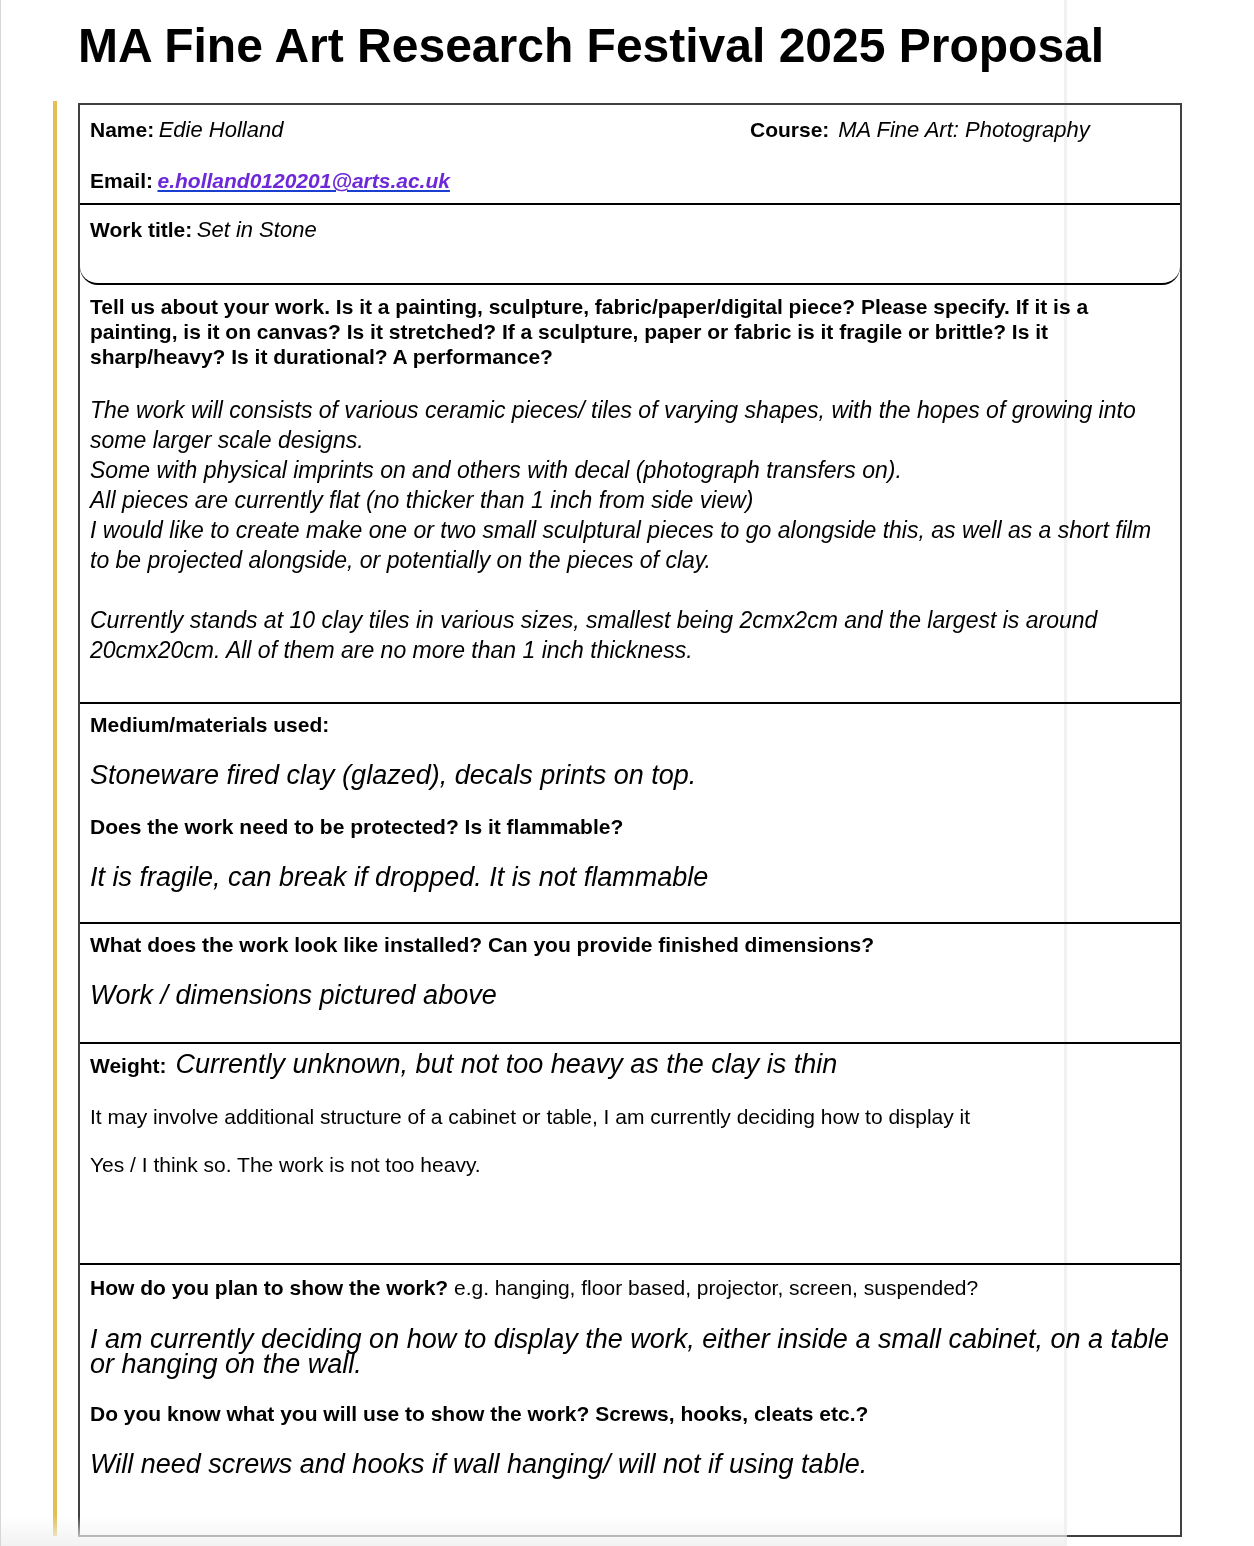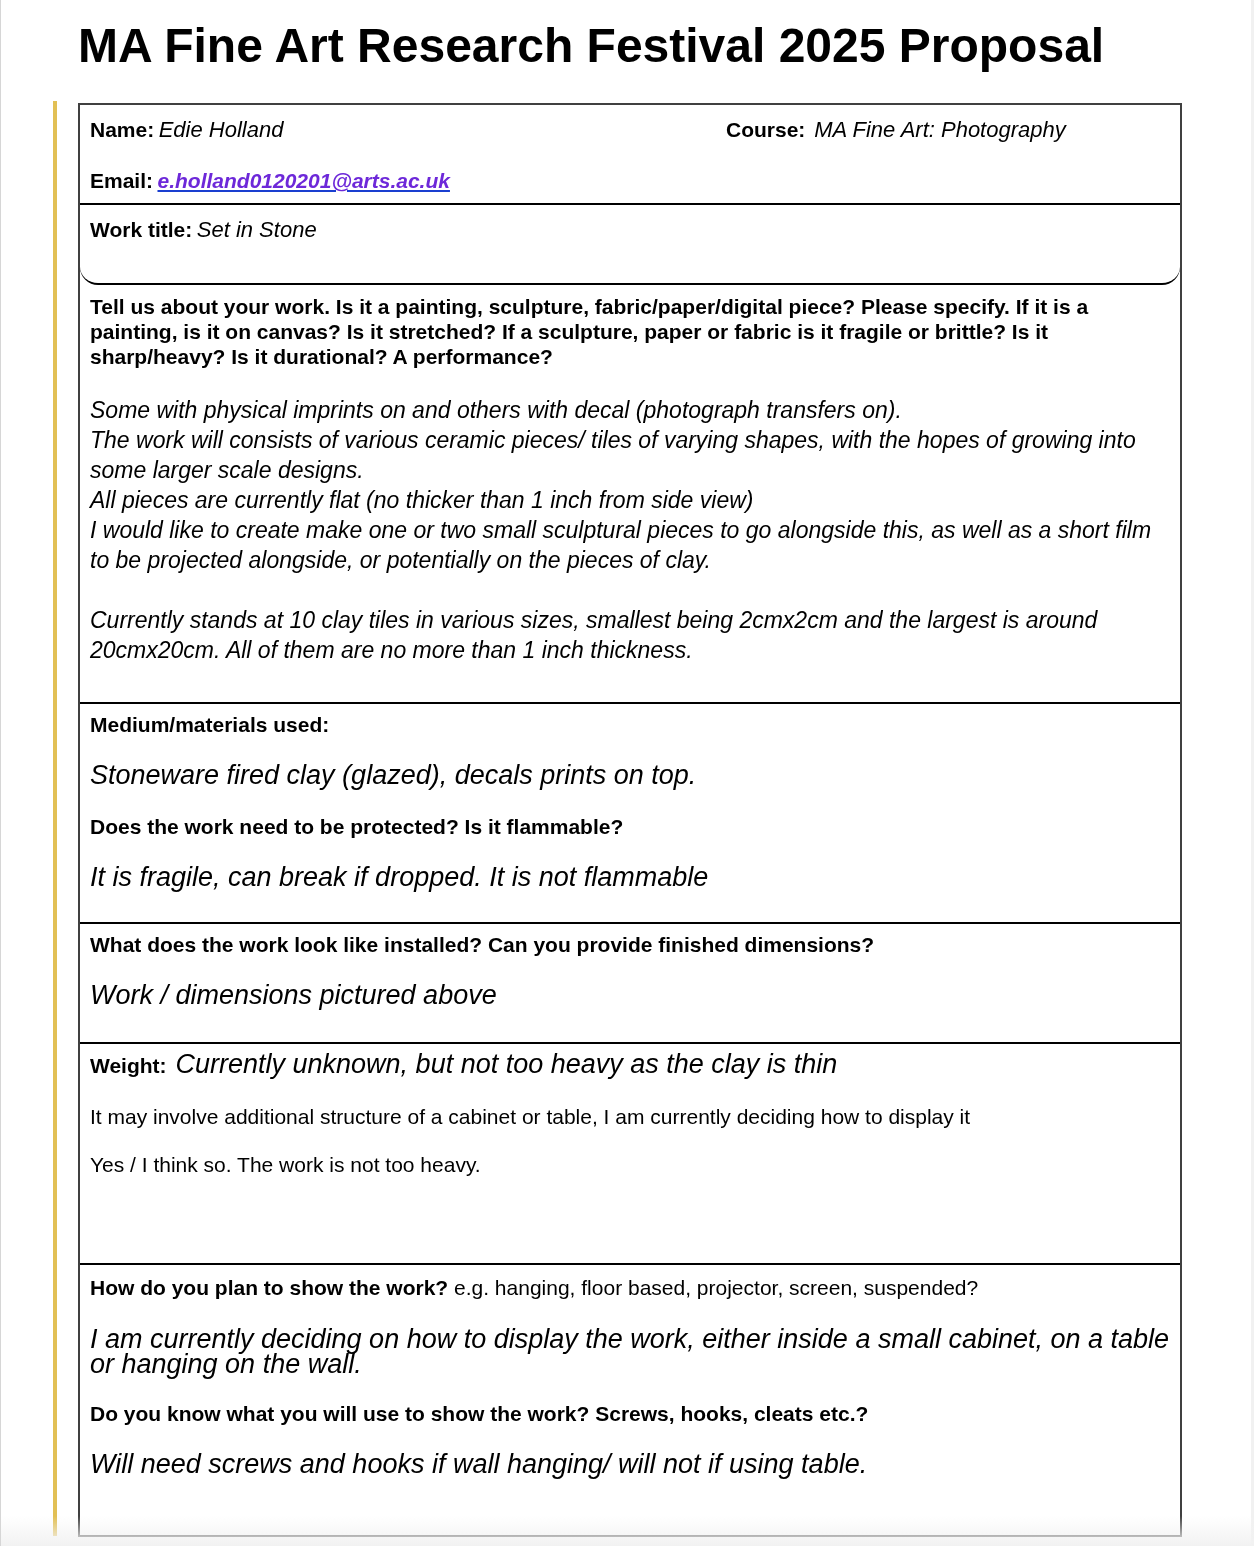--- a/index.html
+++ b/index.html
@@ -3,21 +3,21 @@
 <meta charset="utf-8">
 <style>
   * { box-sizing: border-box; margin: 0; padding: 0; }
   html, body {
     width: 1254px; height: 1546px; overflow: hidden;
     background: #ffffff;
     font-family: "Liberation Sans", sans-serif;
     color: #000;
   }
   .page {
-    position: relative; width: 1254px; height: 1546px;
+    position: relative; width: 1067px; height: 1546px;
     background: #fff;
     border-left: 1px solid #d6d6d6;
   }
   .page-fade {
     position: absolute; left: 0; right: 0; bottom: 0; height: 30px;
     background: linear-gradient(to bottom, rgba(255,255,255,0), #f2f2f2);
     pointer-events: none;
   }
   .right-edge {
     position: absolute; top: 0; bottom: 0; right: 0; width: 3px;
@@ -44,21 +44,21 @@
   .lbl { font-weight: bold; font-size: 21px; }
   .val { font-style: italic; font-size: 22px; }
   .plain { font-size: 21px; }
   .q { font-weight: bold; font-size: 21px; line-height: 25px; }
   .ans { font-style: italic; font-size: 23px; line-height: 30px; }
   .ans-sm { font-style: italic; font-size: 27px; line-height: 25px; }
   a.email { color: #6d28d9; font-style: italic; font-weight: bold; text-decoration: underline; text-decoration-color: #1a3fd0; font-size: 21px; }
 
   .r1 { height: 100px; }
   .r1 .name-line { position: absolute; left: 10px; top: 12px; }
-  .r1 .course-line { position: absolute; left: 646px; top: 12px; }
+  .r1 .course-line { position: absolute; left: 670px; top: 12px; }
   .r1 .email-line { position: absolute; left: 10px; top: 64px; }
   .r2 { height: 80px; border-radius: 18px; }
   .r2 .line { position: absolute; left: 10px; top: 12px; }
   .r3 { height: 419px; padding-top: 9px; }
   .r3 .ans-block { margin-top: 26px; }
   .r3 .ans-block2 { margin-top: 30px; }
   .r4 { height: 220px; padding-top: 8px; }
   .r5 { height: 120px; padding-top: 8px; }
   .r6 { height: 221px; padding-top: 8px; }
   .r7 { height: 270px; padding-top: 9px; }
@@ -96,22 +96,22 @@
     <div class="row r2">
       <div class="line">
         <span class="lbl">Work title:</span>
         <span class="val">Set in Stone</span>
       </div>
     </div>
 
     <div class="row r3">
       <div class="q">Tell us about your work.  Is it a painting, sculpture, fabric/paper/digital piece?  Please specify. If it is a painting, is it on canvas?  Is it stretched? If a sculpture, paper or fabric is it fragile or brittle? Is it sharp/heavy? Is it durational? A performance?</div>
       <div class="ans ans-block">
+        <div>The work will consists of various ceramic pieces/ tiles of varying shapes, with the hopes of growing into some larger scale designs.</div>
         <div>Some with physical imprints on and others with decal (photograph transfers on).</div>
-        <div>The work will consists of various ceramic pieces/ tiles of varying shapes, with the hopes of growing into some larger scale designs.</div>
         <div>All pieces are currently flat (no thicker than 1 inch from side view)</div>
         <div>I would like to create make one or two small sculptural pieces to go alongside this, as well as a short film to be projected alongside, or potentially on the pieces of clay.</div>
       </div>
       <div class="ans ans-block2">Currently stands at 10 clay tiles in various sizes, smallest being 2cmx2cm and the largest is around 20cmx20cm. All of them are no more than 1 inch thickness.</div>
     </div>
 
     <div class="row r4">
       <div class="q">Medium/materials used:</div>
       <div class="gap"></div>
       <div class="ans-sm">Stoneware fired clay (glazed), decals prints on top.</div>

